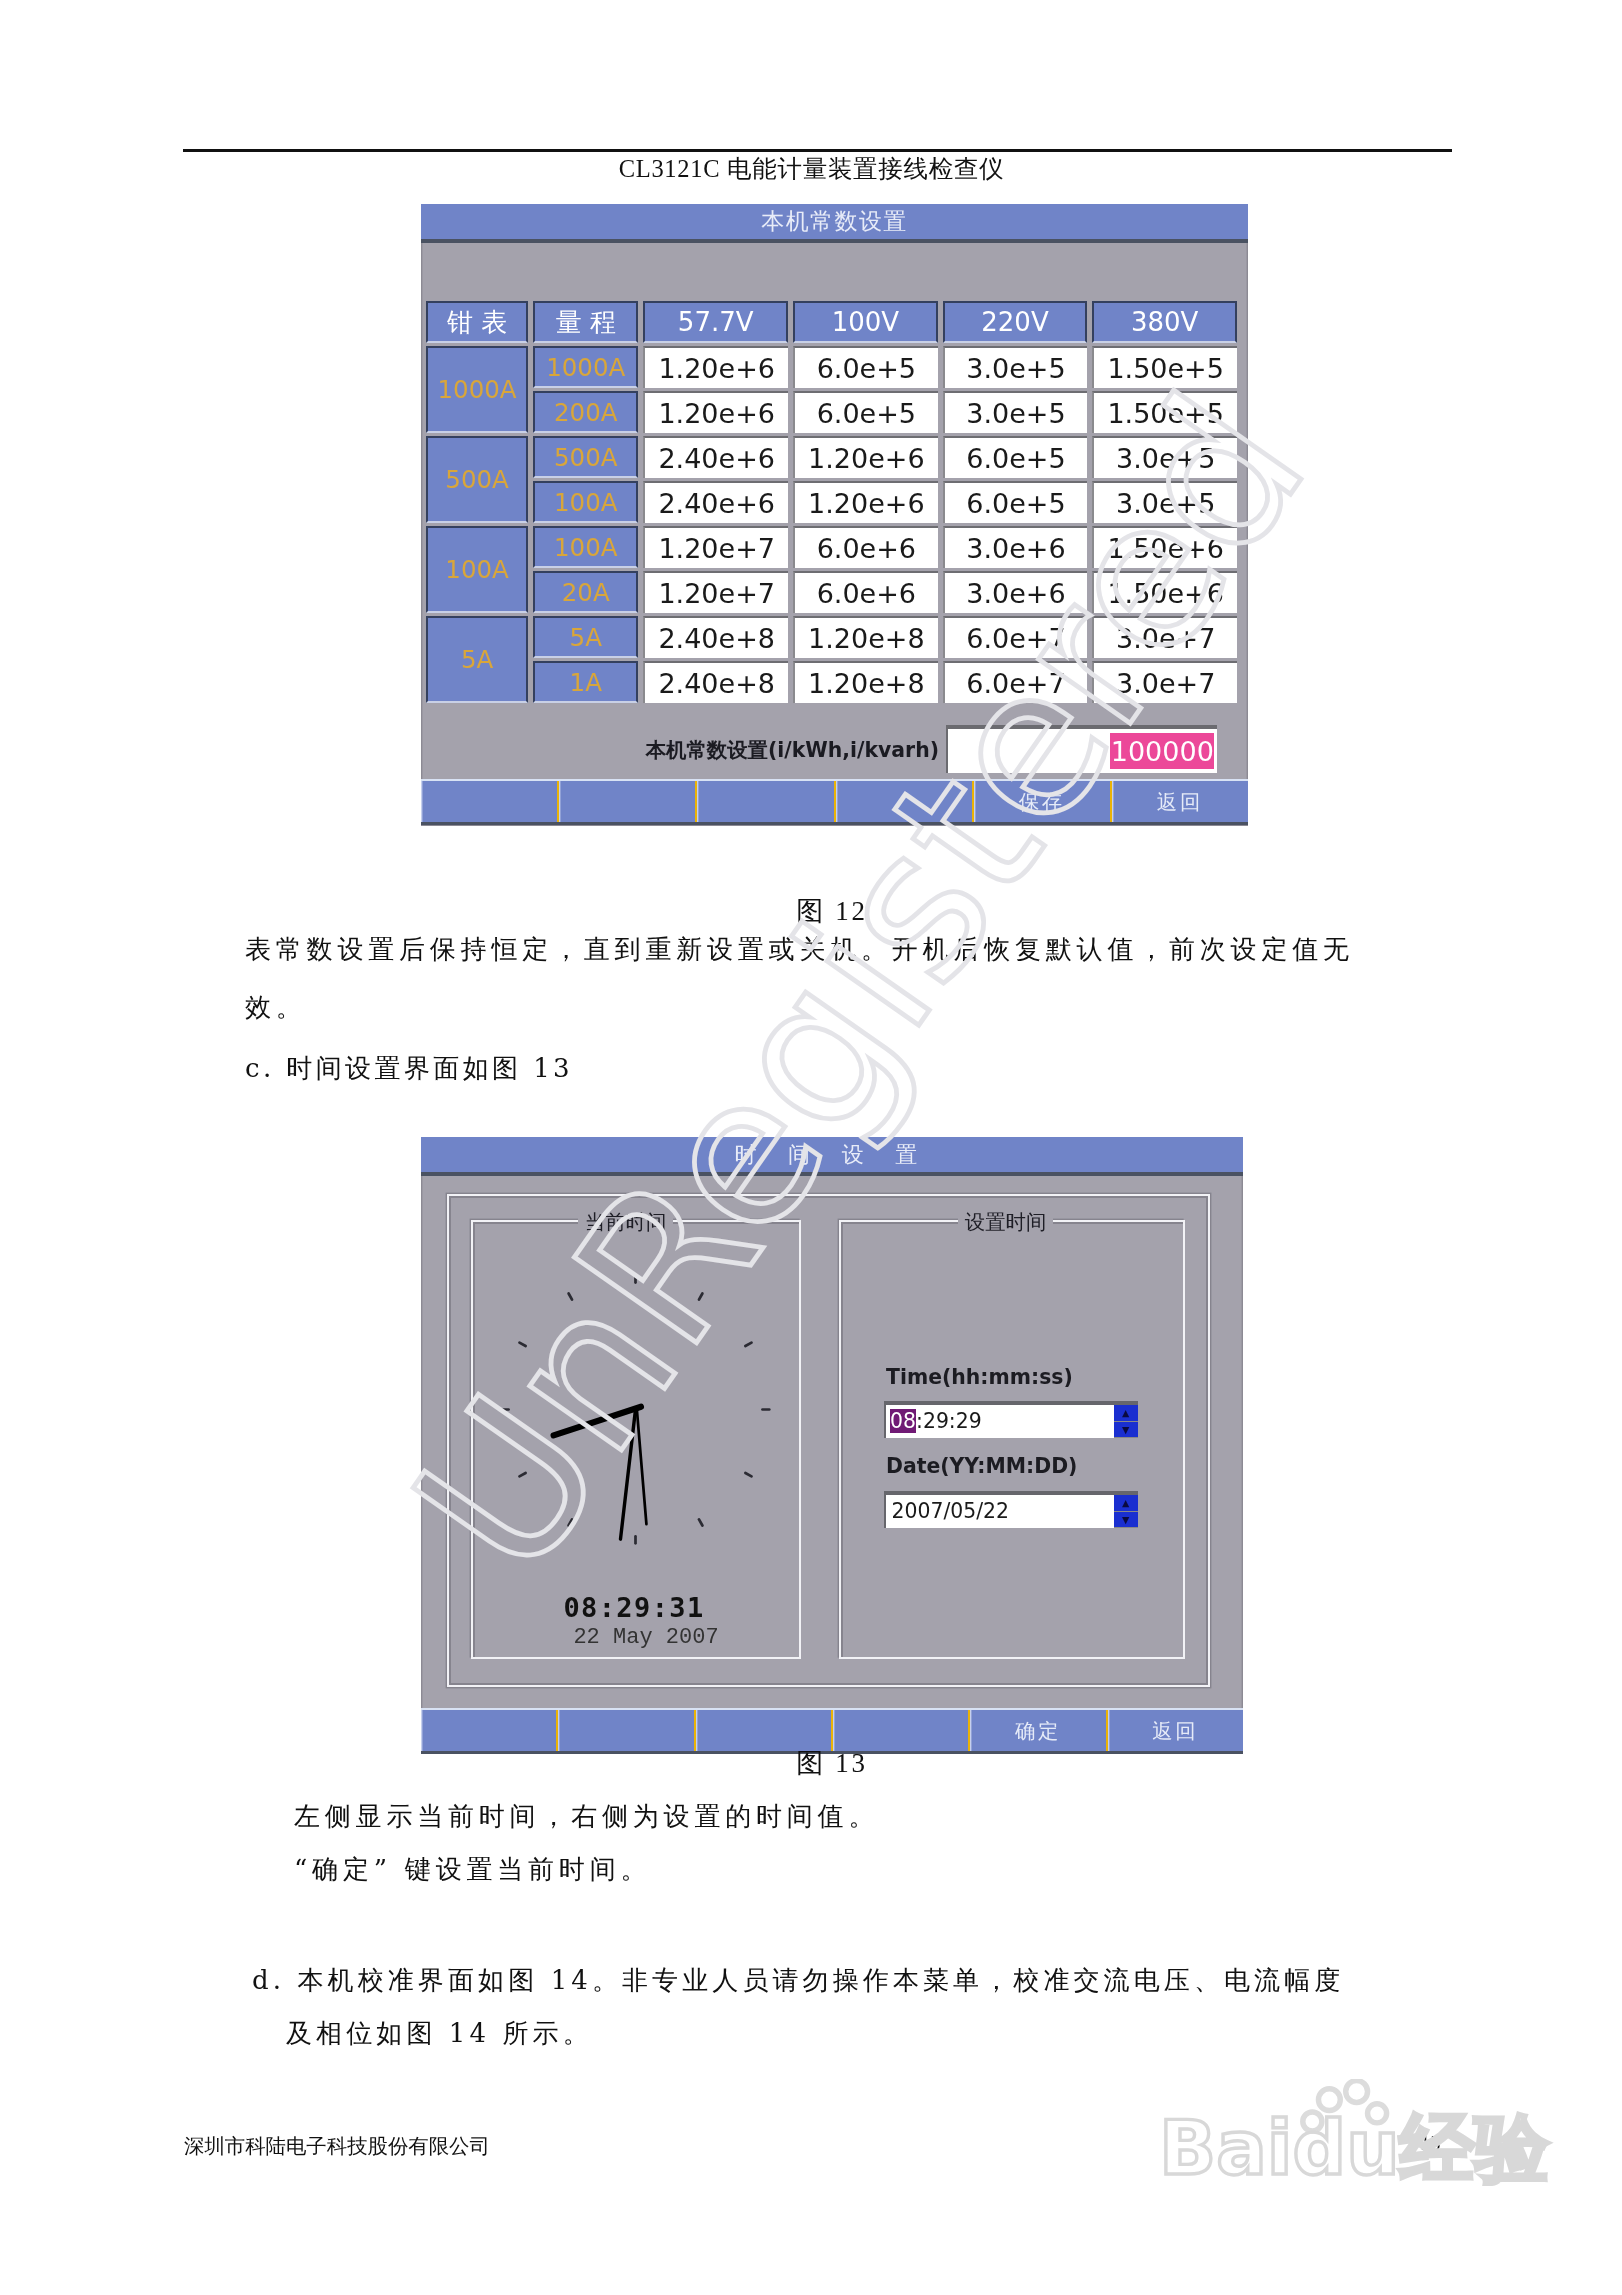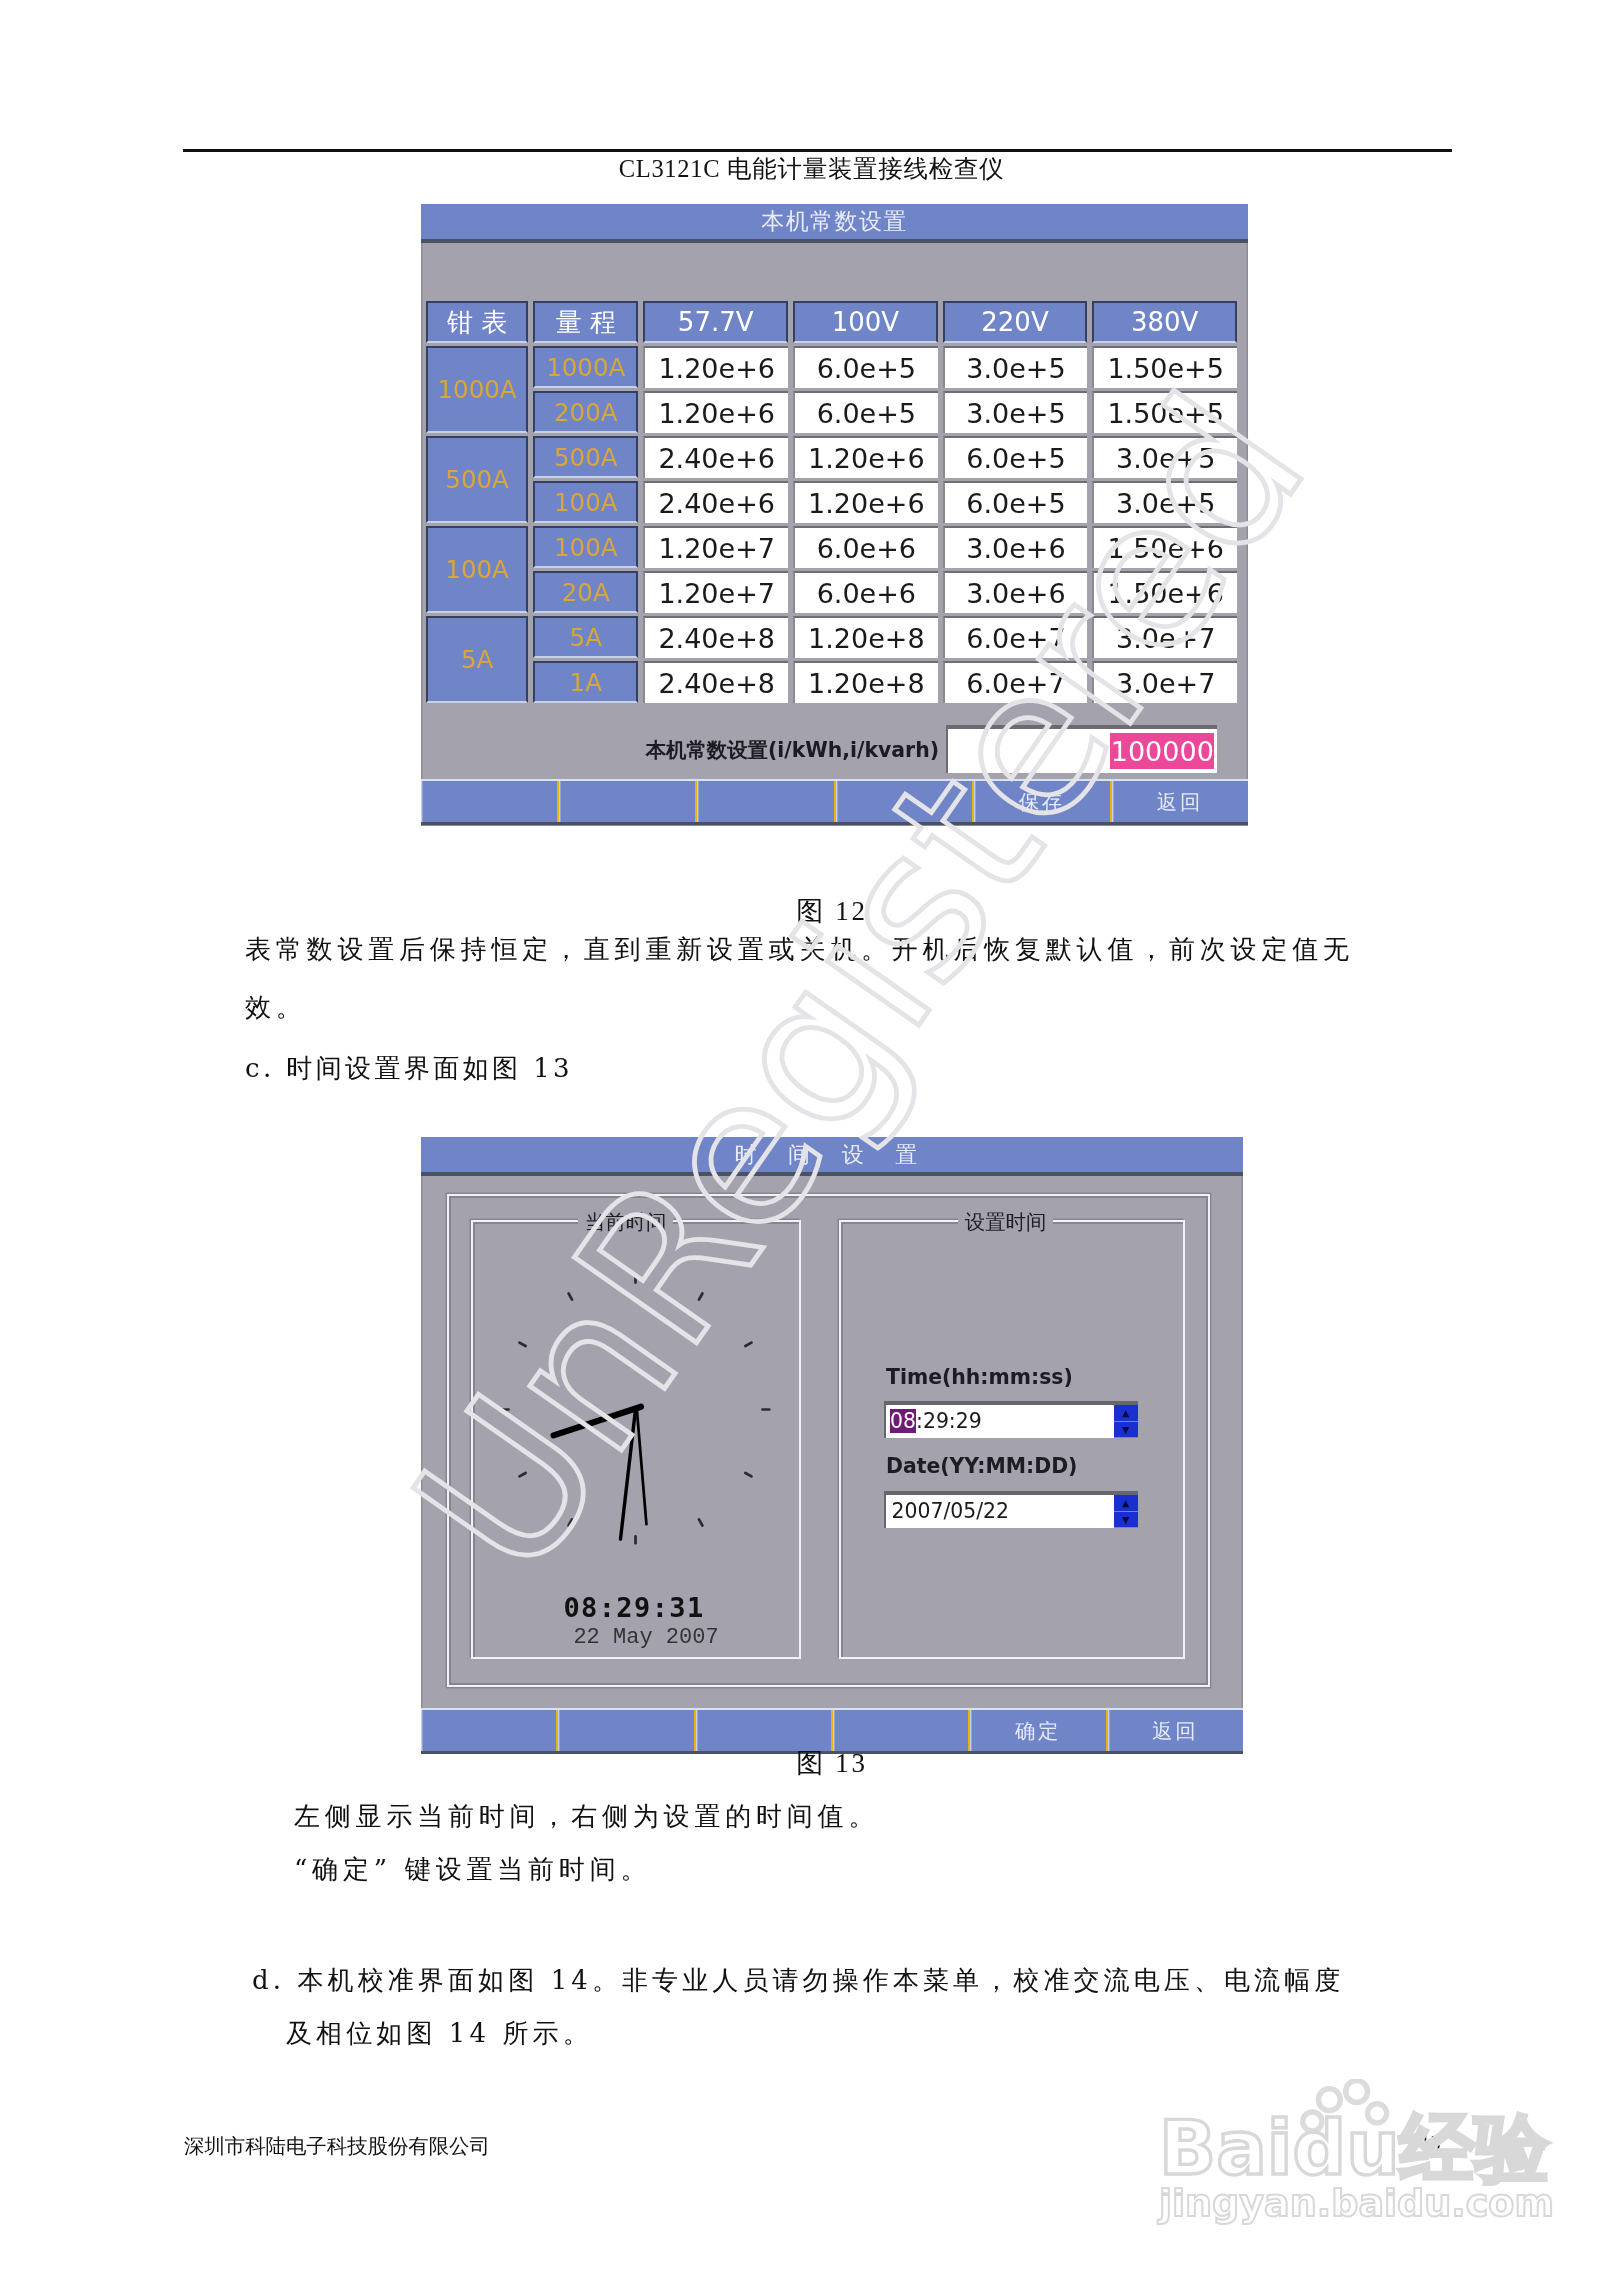--- a/index.html
+++ b/index.html
@@ -243,15 +243,14 @@
 <div class="abs" style="left:1159px; top:2079px; width:368px; height:147px; pointer-events:none;">
   <svg width="368" height="147" viewBox="0 0 540 215">
     <g fill="none" stroke="#dcdcdc" stroke-width="8">
       <circle cx="250" cy="30" r="16"></circle>
         <circle cx="290" cy="18" r="16"></circle>
         <circle cx="225" cy="62" r="14"></circle>
         <circle cx="320" cy="50" r="14"></circle>
     </g>
   </svg>
   <div class="abs wm-text" style="left:0; top:20.4px; font-size:75px; font-weight:bold; color:transparent; -webkit-text-stroke:3.4px #d8d8d8; white-space:nowrap;">Baidu经验</div>
-  <div class="abs wm-text" style="left:0; top:102px; font-size:38px; font-weight:bold; color:transparent; -webkit-text-stroke:2px #d8d8d8; white-space:nowrap;">jingyan.baidu.com</div>
 </div>
 
 
 </body></html>

